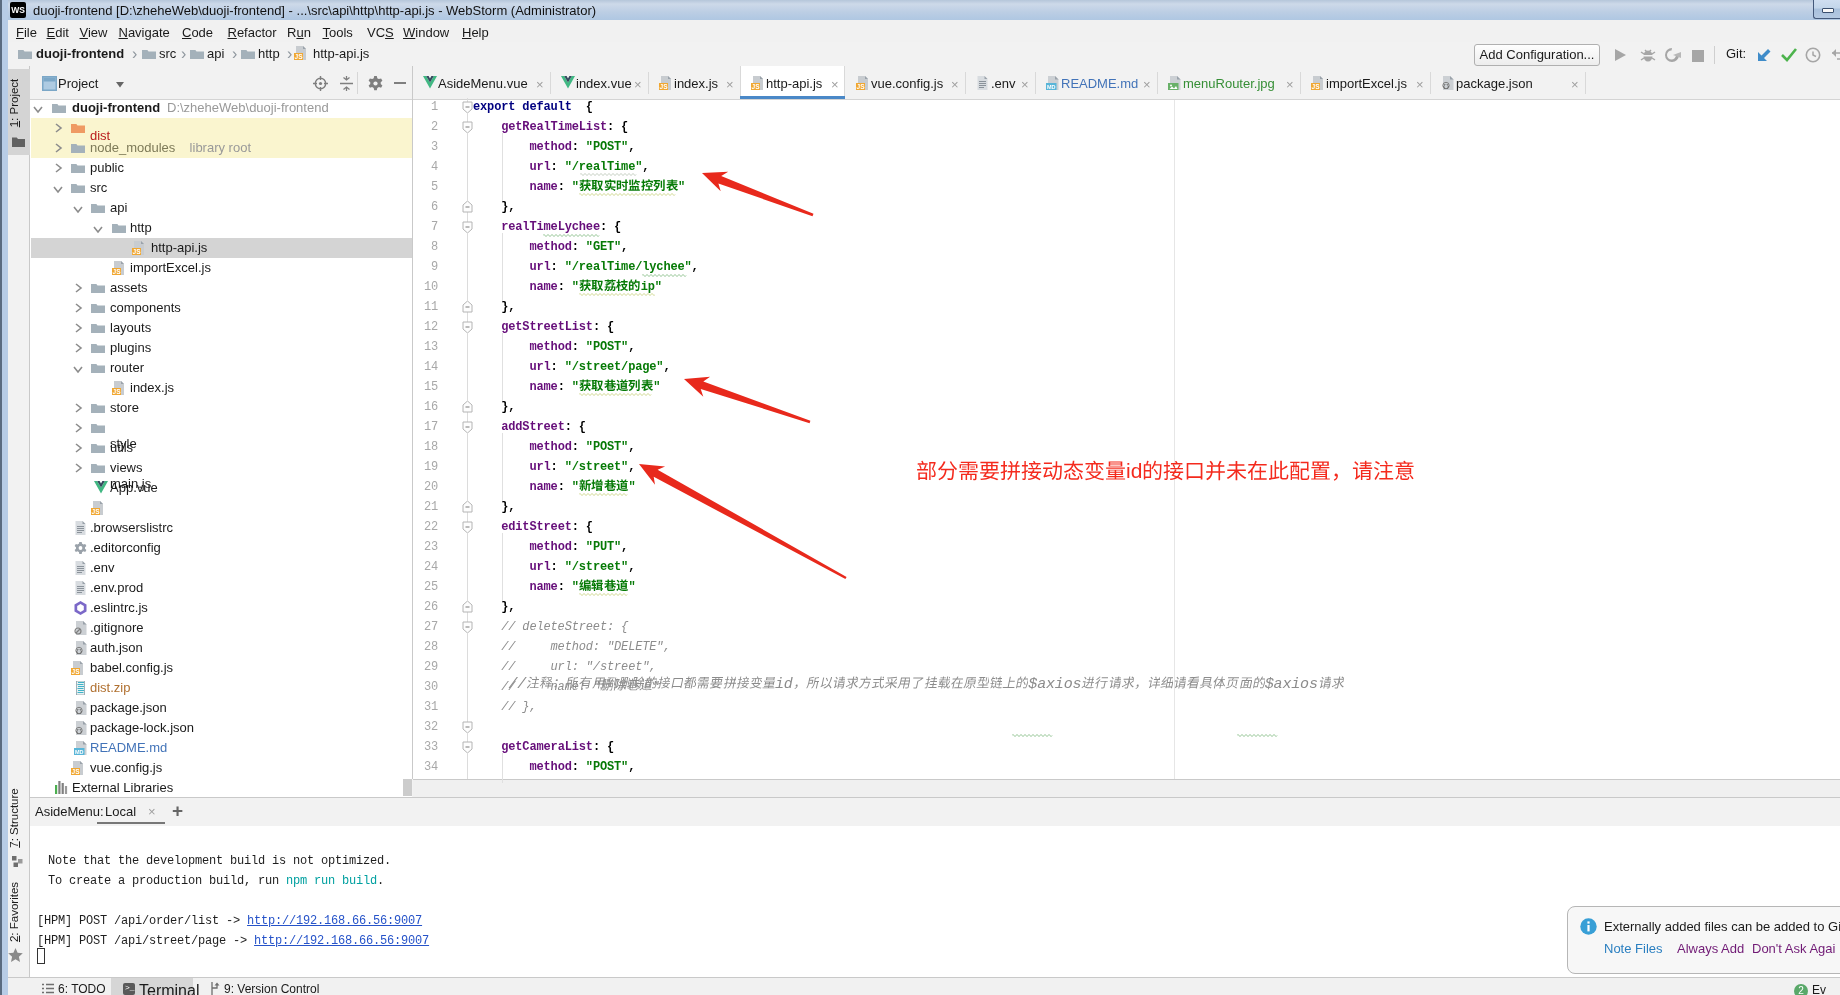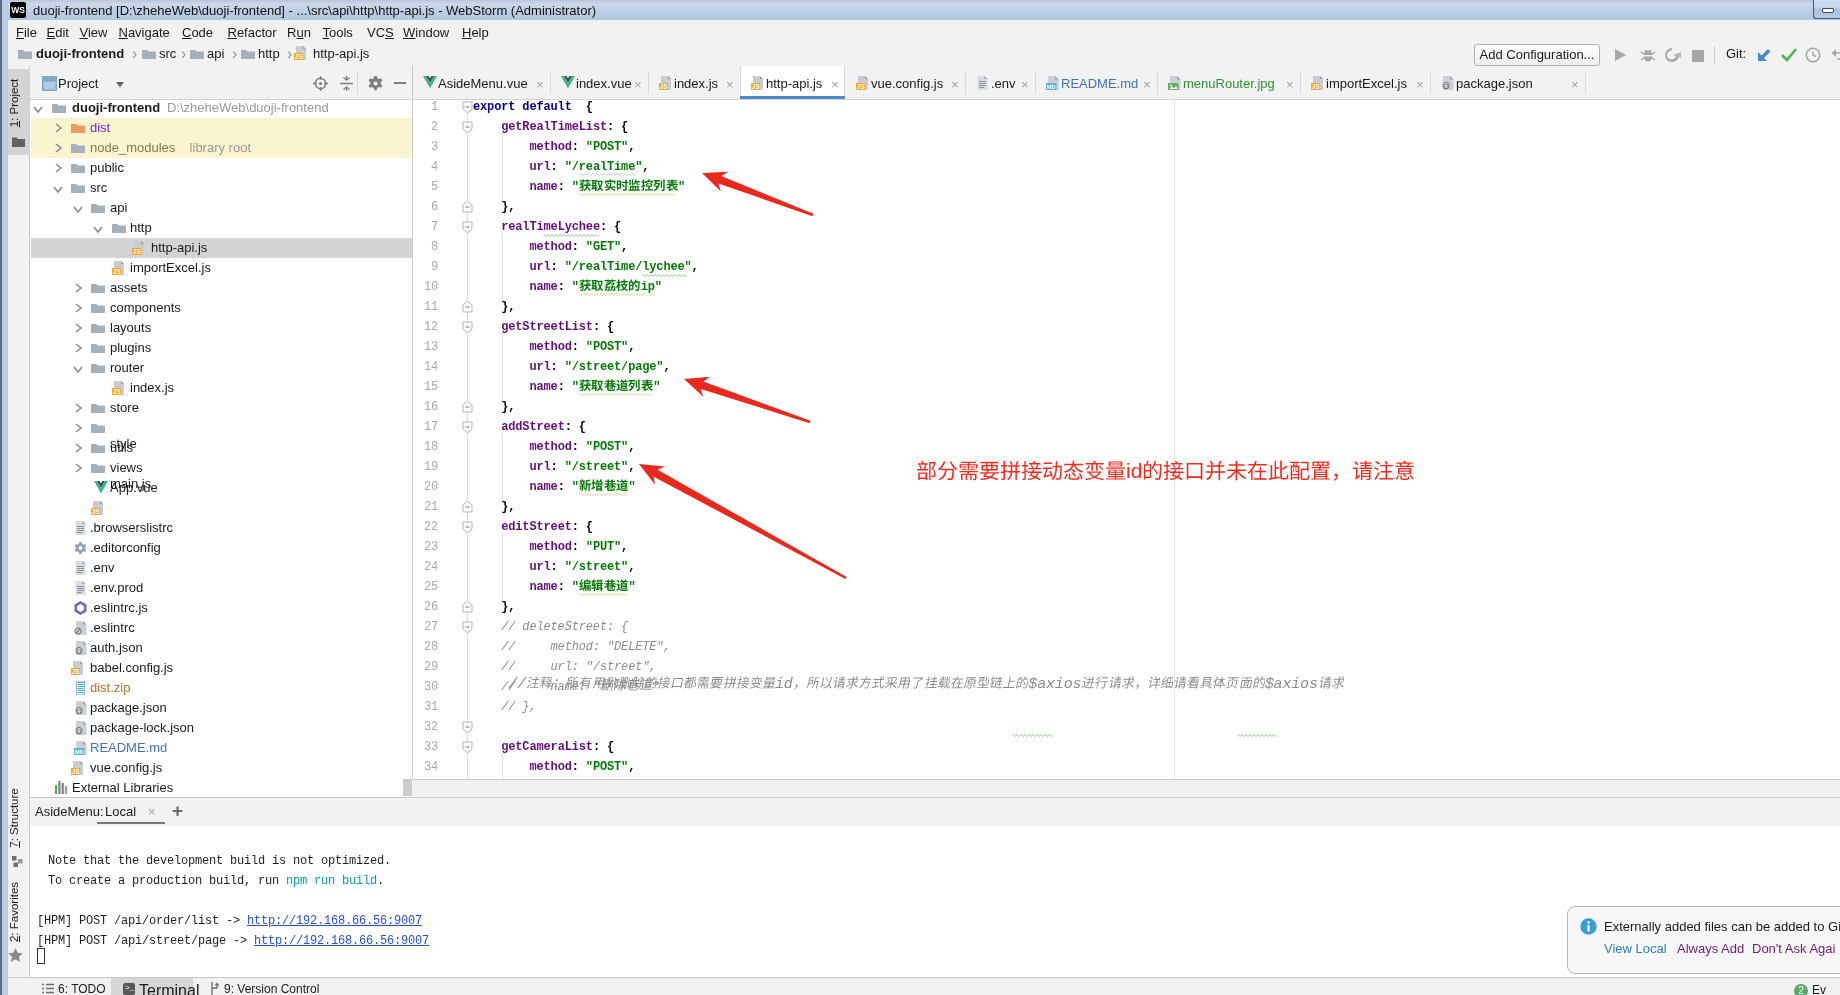--- a/index.html
+++ b/index.html
@@ -116,21 +116,21 @@
 <div class="abs" style="left:30px;top:100px;width:382px;height:697px;background:#fff"></div><div class="abs" style="left:31px;top:118px;width:381px;height:40px;background:#faf5cf"></div><div class="abs" style="left:31px;top:238px;width:381px;height:20px;background:#d4d4d4"></div><svg class="abs" style="left:33px;top:105px" width="10" height="9" viewBox="0 0 10 9">
       <path fill="none" stroke="#8c8c8c" stroke-width="1.6" d="M1 2 L5 7 L9 2"></path>
     </svg><svg class="abs" style="left:52px;top:102px" width="14" height="12" viewBox="0 0 14 12">
       <path fill="#a4b1ba" d="M0 2 L0 11 L14 11 L14 3.5 L6.5 3.5 L5 2 Z"></path>
       <path fill="#a4b1ba" d="M0 2 L5 2 L6.5 3.5 L0 3.5 Z"></path>
     </svg><div class="abs ui" style="left:72px;top:100px;font-weight:bold">duoji-frontend</div><svg class="abs" style="left:54px;top:123px" width="9" height="10" viewBox="0 0 9 10">
       <path fill="none" stroke="#8c8c8c" stroke-width="1.6" d="M2 1 L7 5 L2 9"></path>
     </svg><svg class="abs" style="left:71px;top:122px" width="14" height="12" viewBox="0 0 14 12">
       <path fill="#ef9a63" d="M0 2 L0 11 L14 11 L14 3.5 L6.5 3.5 L5 2 Z"></path>
       <path fill="#ef9a63" d="M0 2 L5 2 L6.5 3.5 L0 3.5 Z"></path>
-    </svg><div class="abs ui" style="left:90px;top:120px;color:#6d28d9">dist</div><svg class="abs" style="left:54px;top:143px" width="9" height="10" viewBox="0 0 9 10">
+    </svg><div class="abs ui" style="left:90px;top:128px;color:#b91c1c">dist</div><svg class="abs" style="left:54px;top:143px" width="9" height="10" viewBox="0 0 9 10">
       <path fill="none" stroke="#8c8c8c" stroke-width="1.6" d="M2 1 L7 5 L2 9"></path>
     </svg><svg class="abs" style="left:71px;top:142px" width="14" height="12" viewBox="0 0 14 12">
       <path fill="#a4b1ba" d="M0 2 L0 11 L14 11 L14 3.5 L6.5 3.5 L5 2 Z"></path>
       <path fill="#a4b1ba" d="M0 2 L5 2 L6.5 3.5 L0 3.5 Z"></path>
     </svg><div class="abs ui" style="left:90px;top:140px;color:#7d7a58">node_modules</div><div class="abs ui gray" style="left:186px;top:140px"> library root</div><svg class="abs" style="left:54px;top:163px" width="9" height="10" viewBox="0 0 9 10">
       <path fill="none" stroke="#8c8c8c" stroke-width="1.6" d="M2 1 L7 5 L2 9"></path>
     </svg><svg class="abs" style="left:71px;top:162px" width="14" height="12" viewBox="0 0 14 12">
       <path fill="#a4b1ba" d="M0 2 L0 11 L14 11 L14 3.5 L6.5 3.5 L5 2 Z"></path>
       <path fill="#a4b1ba" d="M0 2 L5 2 L6.5 3.5 L0 3.5 Z"></path>
     </svg><div class="abs ui" style="left:90px;top:160px">public</div><svg class="abs" style="left:53px;top:185px" width="10" height="9" viewBox="0 0 10 9">
@@ -232,21 +232,21 @@
       <path fill="#9aa2aa" d="M8.5 0 l3 3 h-3 z"></path>
       <path stroke="#8a929a" stroke-width="1" d="M3 5.5 h7 M3 7.5 h7 M3 9.5 h7 M3 11.5 h5"></path>
     </svg><div class="abs ui" style="left:90px;top:580px">.env.prod</div><svg class="abs" style="left:74px;top:601px" width="13" height="14" viewBox="0 0 13 14">
       <path fill="#7b68c8" d="M6.5 0 L12.5 3.5 L12.5 10.5 L6.5 14 L0.5 10.5 L0.5 3.5 Z"></path>
       <path fill="#fff" d="M6.5 3 L9.8 5 L9.8 9 L6.5 11 L3.2 9 L3.2 5 Z"></path>
     </svg><div class="abs ui" style="left:90px;top:600px">.eslintrc.js</div><svg class="abs" style="left:74px;top:621px" width="13" height="14" viewBox="0 0 13 14">
       <path fill="#ccd0d4" d="M2 0 h7 l3.5 3.5 v10.5 h-10.5 z"></path>
       <path fill="#9aa2aa" d="M9 0 l3.5 3.5 h-3.5 z"></path>
       <circle cx="4" cy="10" r="3" fill="none" stroke="#7f7f7f" stroke-width="1.2"></circle>
       <path stroke="#7f7f7f" stroke-width="1.2" d="M2 12 L6 8"></path>
-    </svg><div class="abs ui" style="left:90px;top:620px">.eslintrc</div><svg class="abs" style="left:74px;top:641px" width="13" height="14" viewBox="0 0 13 14">
+    </svg><div class="abs ui" style="left:90px;top:620px">.gitignore</div><svg class="abs" style="left:74px;top:641px" width="13" height="14" viewBox="0 0 13 14">
       <path fill="#ccd0d4" d="M2 0 h7 l3.5 3.5 v10.5 h-10.5 z"></path>
       <path fill="#9aa2aa" d="M9 0 l3.5 3.5 h-3.5 z"></path>
       <circle cx="5" cy="9.5" r="3.2" fill="none" stroke="#7f7f7f" stroke-width="1"></circle>
       <text x="5" y="12" font-size="6" fill="#555" text-anchor="middle" font-family="Liberation Mono">{}</text>
     </svg><div class="abs ui" style="left:90px;top:640px">auth.json</div><svg class="abs" style="left:71px;top:661px" width="14" height="14" viewBox="0 0 14 14">
       <path fill="#c8ccd0" d="M2 0 h7 l3 3 v11 h-10 z"></path>
       <path fill="#9aa2aa" d="M9 0 l3 3 h-3 z"></path>
       <rect fill="#f0a732" x="0" y="7" width="9" height="7"></rect>
       <text x="4.5" y="13" font-size="6.5" font-weight="bold" fill="#fff" text-anchor="middle" font-family="Liberation Sans">JS</text>
     </svg><div class="abs ui" style="left:90px;top:660px">babel.config.js</div><svg class="abs" style="left:74px;top:681px" width="13" height="14" viewBox="0 0 13 14">
@@ -568,21 +568,21 @@
 <div class="abs" style="left:97px;top:822px;width:68px;height:2px;background:#777"></div>
 <div class="abs" style="left:148px;top:804px;color:#9f9f9f;font-size:13px">×</div>
 <div class="abs" style="left:172px;top:800px;color:#666;font-size:19px;font-weight:bold">+</div>
 <div class="ln mono" style="left:48px;top:851px;font-size:12px;letter-spacing:-0.2px;color:#1e1e1e">Note that the development build is not optimized.</div><div class="ln mono" style="left:48px;top:871px;font-size:12px;letter-spacing:-0.2px;color:#1e1e1e">To create a production build, run <span style="color:#00a0a0">npm run build</span>.</div><div class="ln mono" style="left:37px;top:911px;font-size:12px;letter-spacing:-0.2px;color:#1e1e1e">[HPM] POST /api/order/list -&gt; <span style="color:#2653c9;text-decoration:underline">http://192.168.66.56:9007</span></div><div class="ln mono" style="left:37px;top:931px;font-size:12px;letter-spacing:-0.2px;color:#1e1e1e">[HPM] POST /api/street/page -&gt; <span style="color:#2653c9;text-decoration:underline">http://192.168.66.56:9007</span></div><div class="abs" style="left:37px;top:948px;width:8px;height:16px;border:1.5px solid #333"></div><div class="abs" style="left:1567px;top:906px;width:280px;height:68px;background:#f7f7f7;border:1px solid #b6b6b6;border-radius:8px 0 0 8px"></div>
 <svg class="abs" style="left:1580px;top:918px" width="17" height="17" viewBox="0 0 17 17">
  <circle cx="8.5" cy="8.5" r="8.2" fill="#389fd6"></circle>
  <rect x="7.4" y="3.4" width="2.2" height="2.2" fill="#fff"></rect>
       <rect x="7.4" y="7" width="2.2" height="6.4" fill="#fff"></rect>
     </svg>
 <div class="abs ui" style="left:1604px;top:919px">Externally added files can be added to Gi</div>
-<div class="abs ui" style="left:1604px;top:941px;color:#2a7fc0">View Local</div>
+<div class="abs ui" style="left:1604px;top:941px;color:#2a7fc0">Note Files</div>
 <div class="abs ui" style="left:1677px;top:941px;color:#701a75">Always Add</div>
 <div class="abs ui" style="left:1752px;top:941px;color:#701a75">Don't Ask Agai</div>
 <div class="abs" style="left:8px;top:977px;width:1832px;height:18px;background:#f1f1f1;border-top:1px solid #c9c9c9"></div>
 <div class="abs" style="left:111px;top:978px;width:82px;height:17px;background:#d6d6d6"></div>
 <svg class="abs" style="left:42px;top:983px" width="12" height="11" viewBox="0 0 12 11">
  <path stroke="#6e6e6e" stroke-width="1.4" d="M0 1.5 h2 M0 5.5 h2 M0 9.5 h2 M4 1.5 h8 M4 5.5 h8 M4 9.5 h8"></path>
     </svg>
 <div class="abs" style="left:58px;top:982px;font-size:12px;color:#1a1a1a">6: TODO</div>
 <div class="abs" style="left:123px;top:983px;width:12px;height:12px;background:#595959;border-radius:2px"></div>
 <div class="abs" style="left:125px;top:983px;font-size:8px;color:#fff;font-family:'Liberation Mono'">&gt;_</div>

